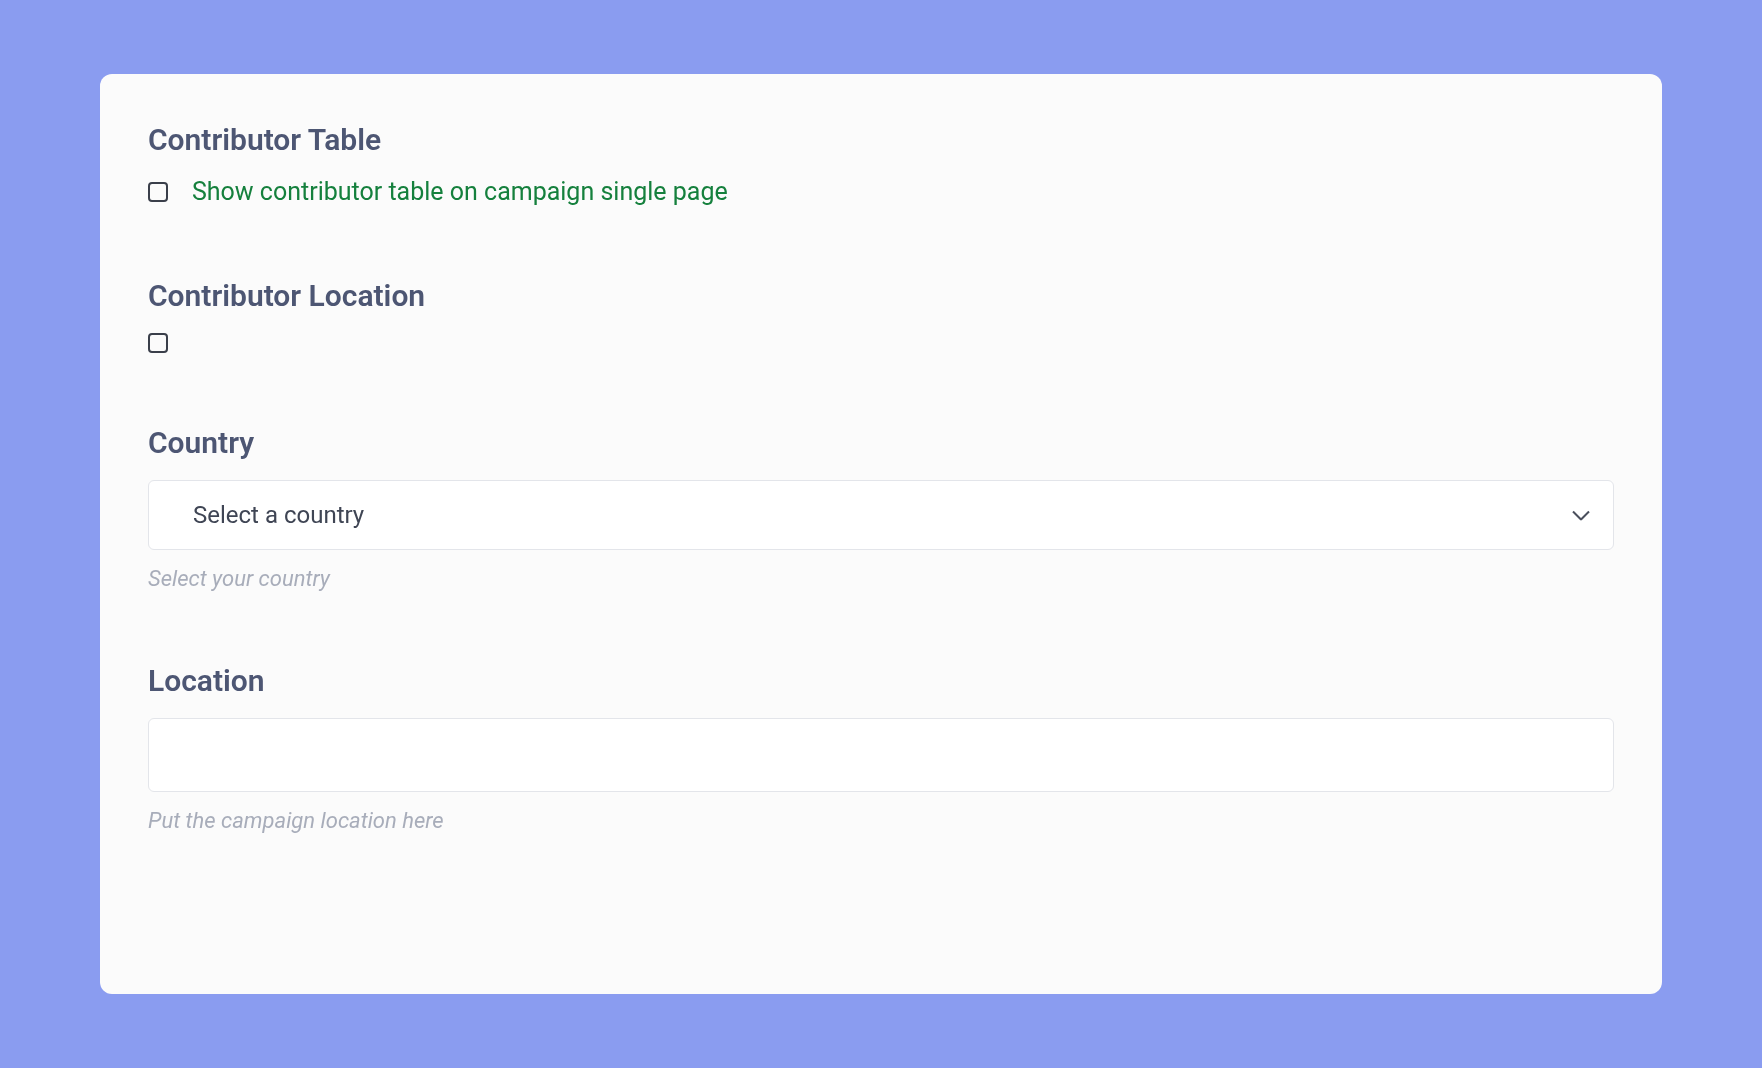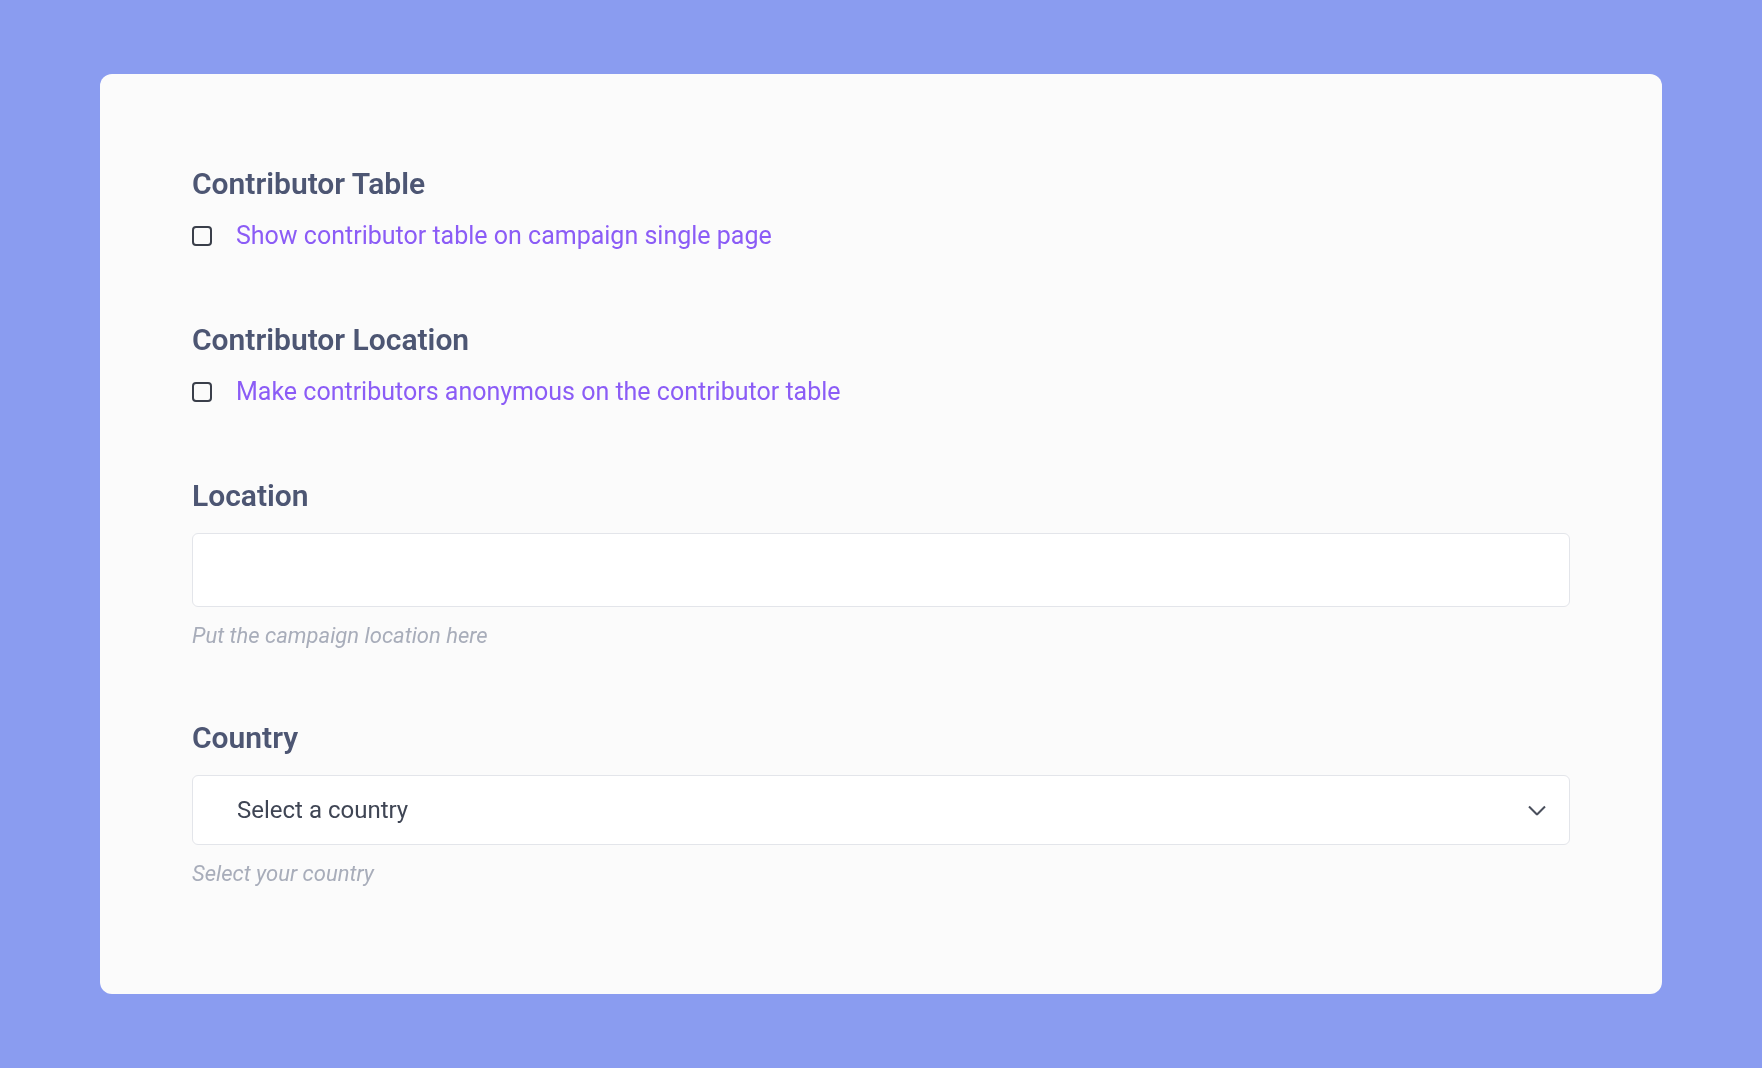--- a/index.html
+++ b/index.html
@@ -10,21 +10,21 @@
     body {
       background-color: #8a9cf0;
       font-family: -apple-system, BlinkMacSystemFont, 'Segoe UI', Roboto, Helvetica, Arial, sans-serif;
       width: 1762px;
       height: 1068px;
       padding: 74px 100px;
     }
     .card {
       background-color: #fbfbfb;
       border-radius: 12px;
-      padding: 92px;
+      padding: 48px;
       width: 100%;
       height: 100%;
     }
     .form-group {
       margin-bottom: 72px;
     }
     .form-group:last-child {
       margin-bottom: 0;
     }
     .section-title {
@@ -44,21 +44,21 @@
       border: 2px solid #3a3f4a;
       border-radius: 4px;
       background: transparent;
       cursor: pointer;
       flex-shrink: 0;
       appearance: none;
       -webkit-appearance: none;
     }
     .checkbox-label {
       font-size: 25px;
-      color: #8b5cf6;
+      color: #15803d;
       font-weight: 400;
     }
     .select-wrapper {
       position: relative;
       width: 100%;
     }
     .select-field {
       width: 100%;
       padding: 20px 24px 20px 44px;
       font-size: 24px;
@@ -114,38 +114,37 @@
     <div class="checkbox-row">
       <input type="checkbox" class="checkbox" style="">
       <span class="checkbox-label">Show contributor table on campaign single page</span>
     </div>
   </div>
 
   <div class="form-group">
     <h2 class="section-title">Contributor Location</h2>
     <div class="checkbox-row">
       <input type="checkbox" class="checkbox" style="">
-      <span class="checkbox-label">Make contributors anonymous on the contributor table</span>
     </div>
-  </div>
-
-  <div class="form-group">
-    <h2 class="section-title">Location</h2>
-    <input type="text" class="text-input" value="" style="">
-    <p class="helper-text">Put the campaign location here</p>
   </div>
 
   <div class="form-group">
     <h2 class="section-title">Country</h2>
     <div class="select-wrapper">
       <select class="select-field">
         <option>Select a country</option>
       </select>
       <span class="select-arrow">
         <svg viewBox="0 0 18 10">
             <polyline points="1,1 9,9 17,1"></polyline>
           </svg>
       </span>
     </div>
     <p class="helper-text">Select your country</p>
   </div>
 
+  <div class="form-group">
+    <h2 class="section-title">Location</h2>
+    <input type="text" class="text-input" value="" style="">
+    <p class="helper-text">Put the campaign location here</p>
+  </div>
+
 </div>
 
 </body></html>

